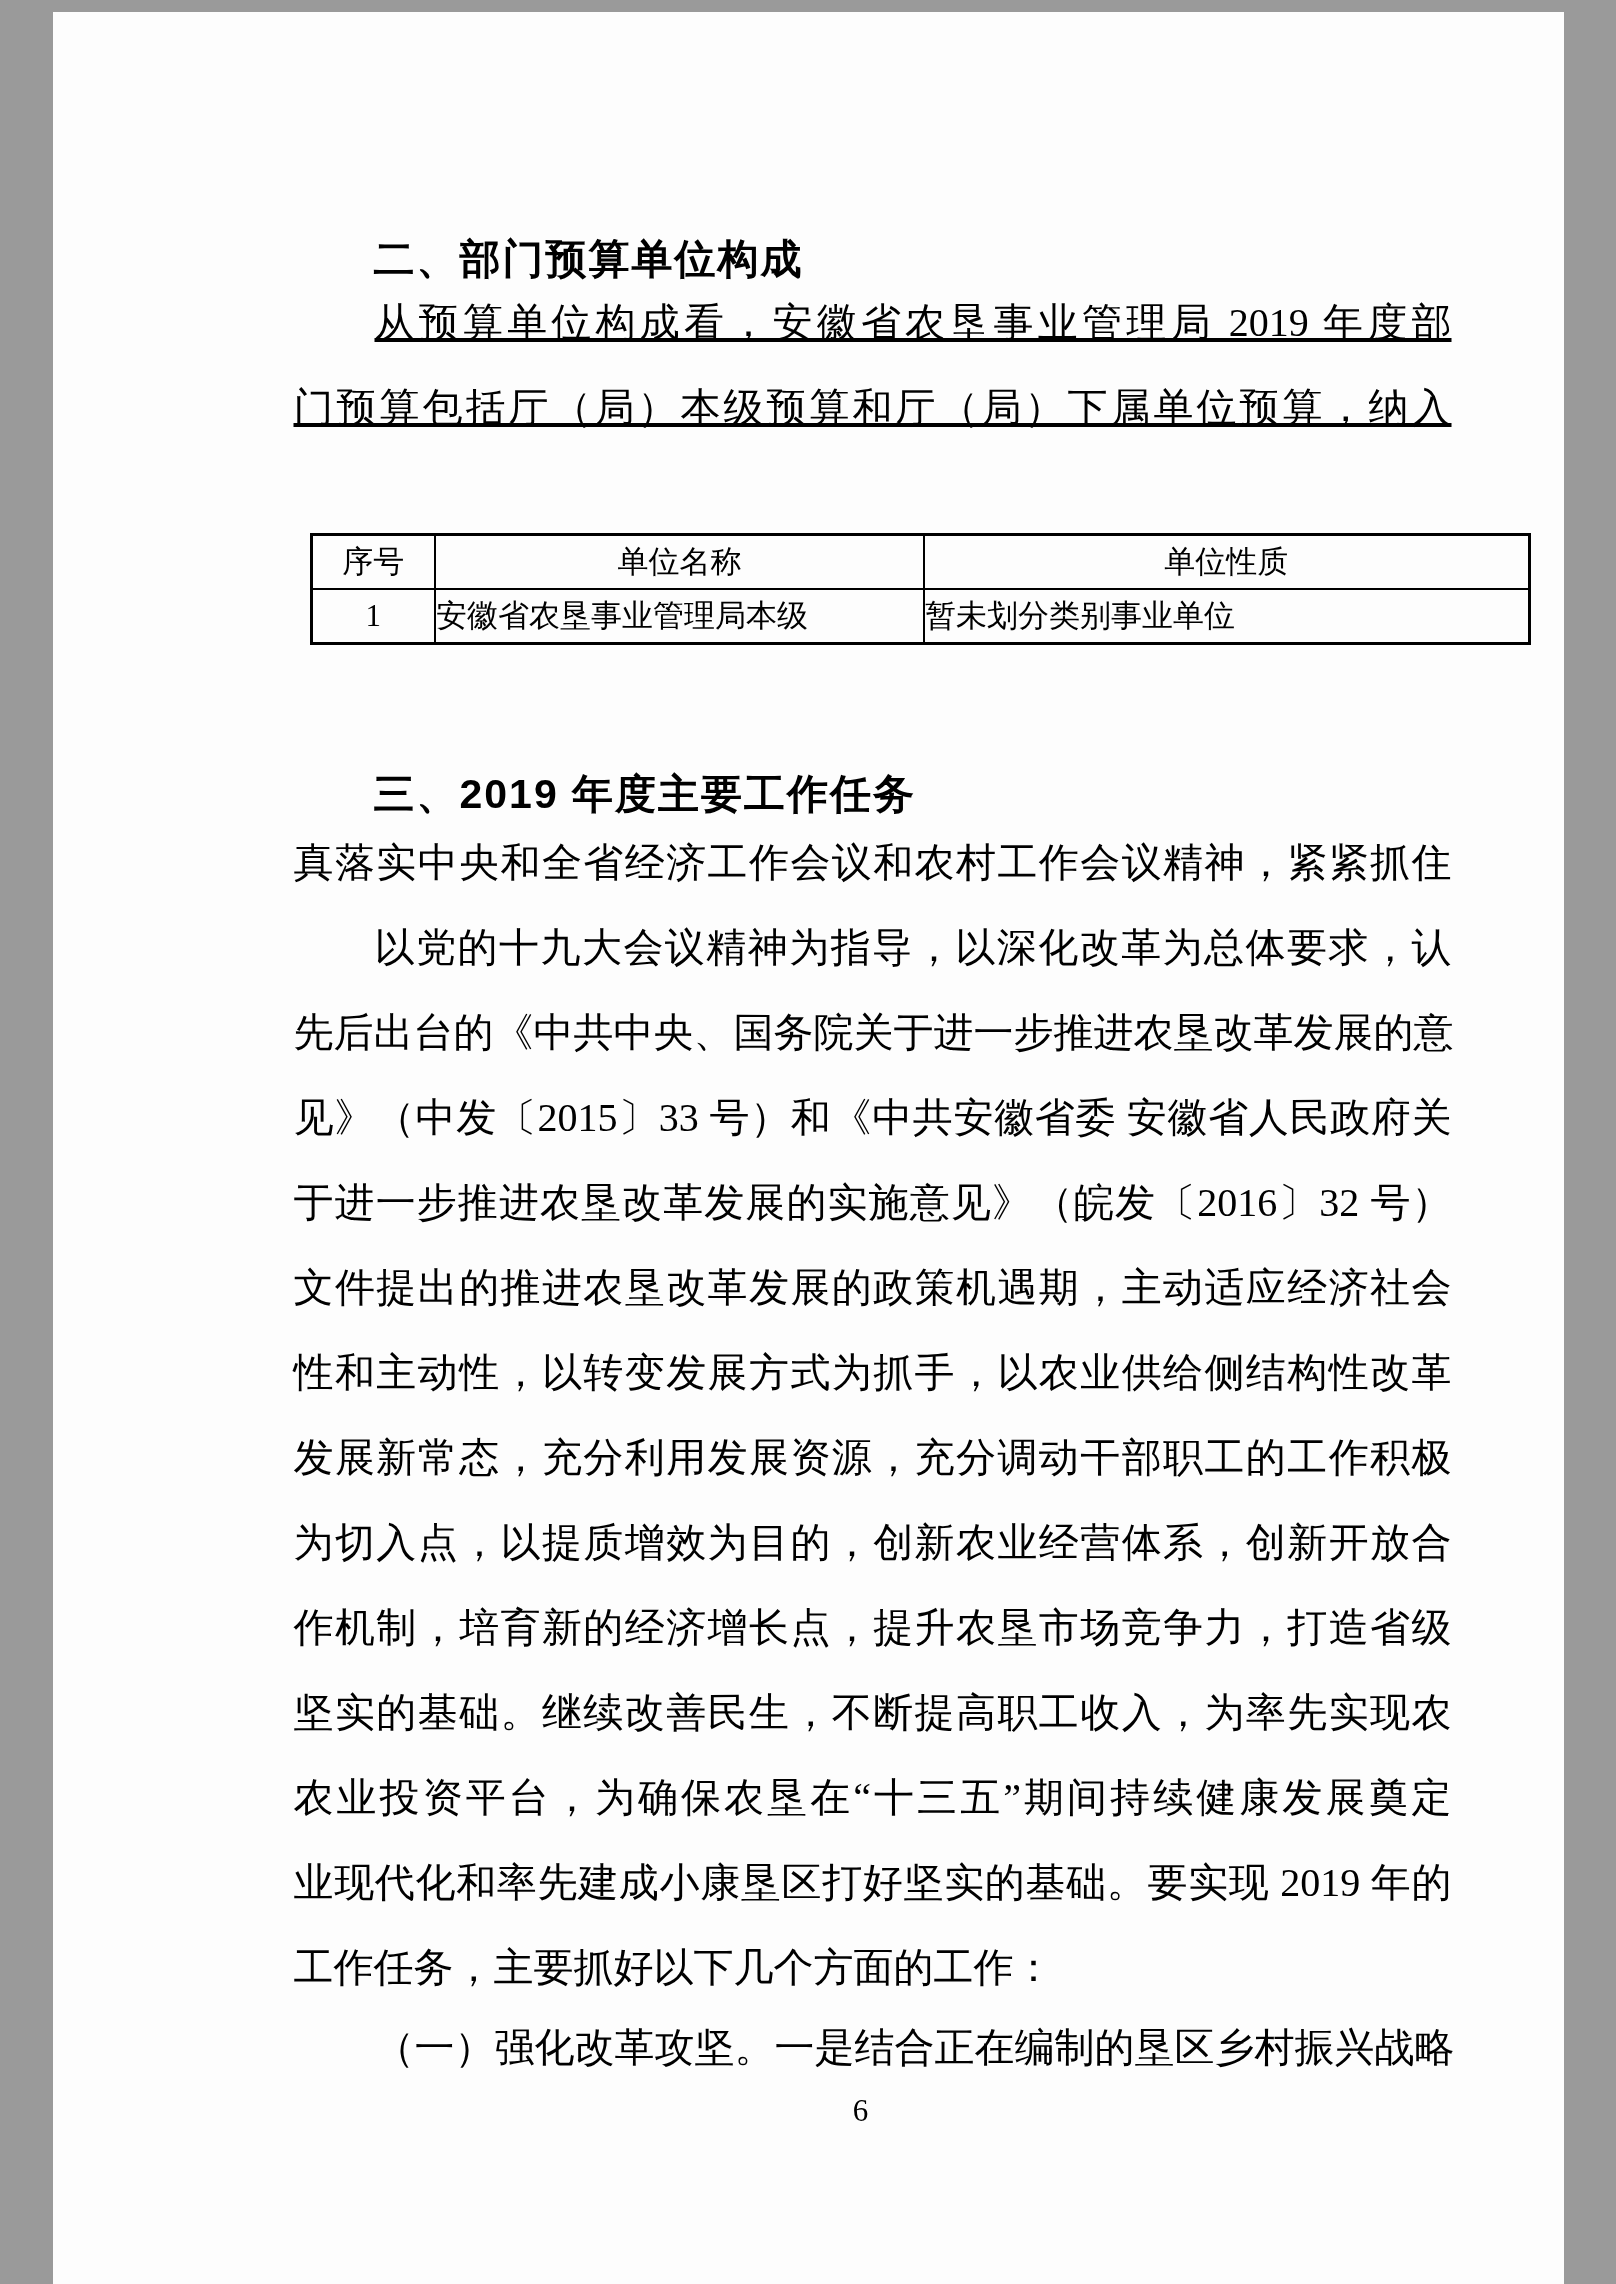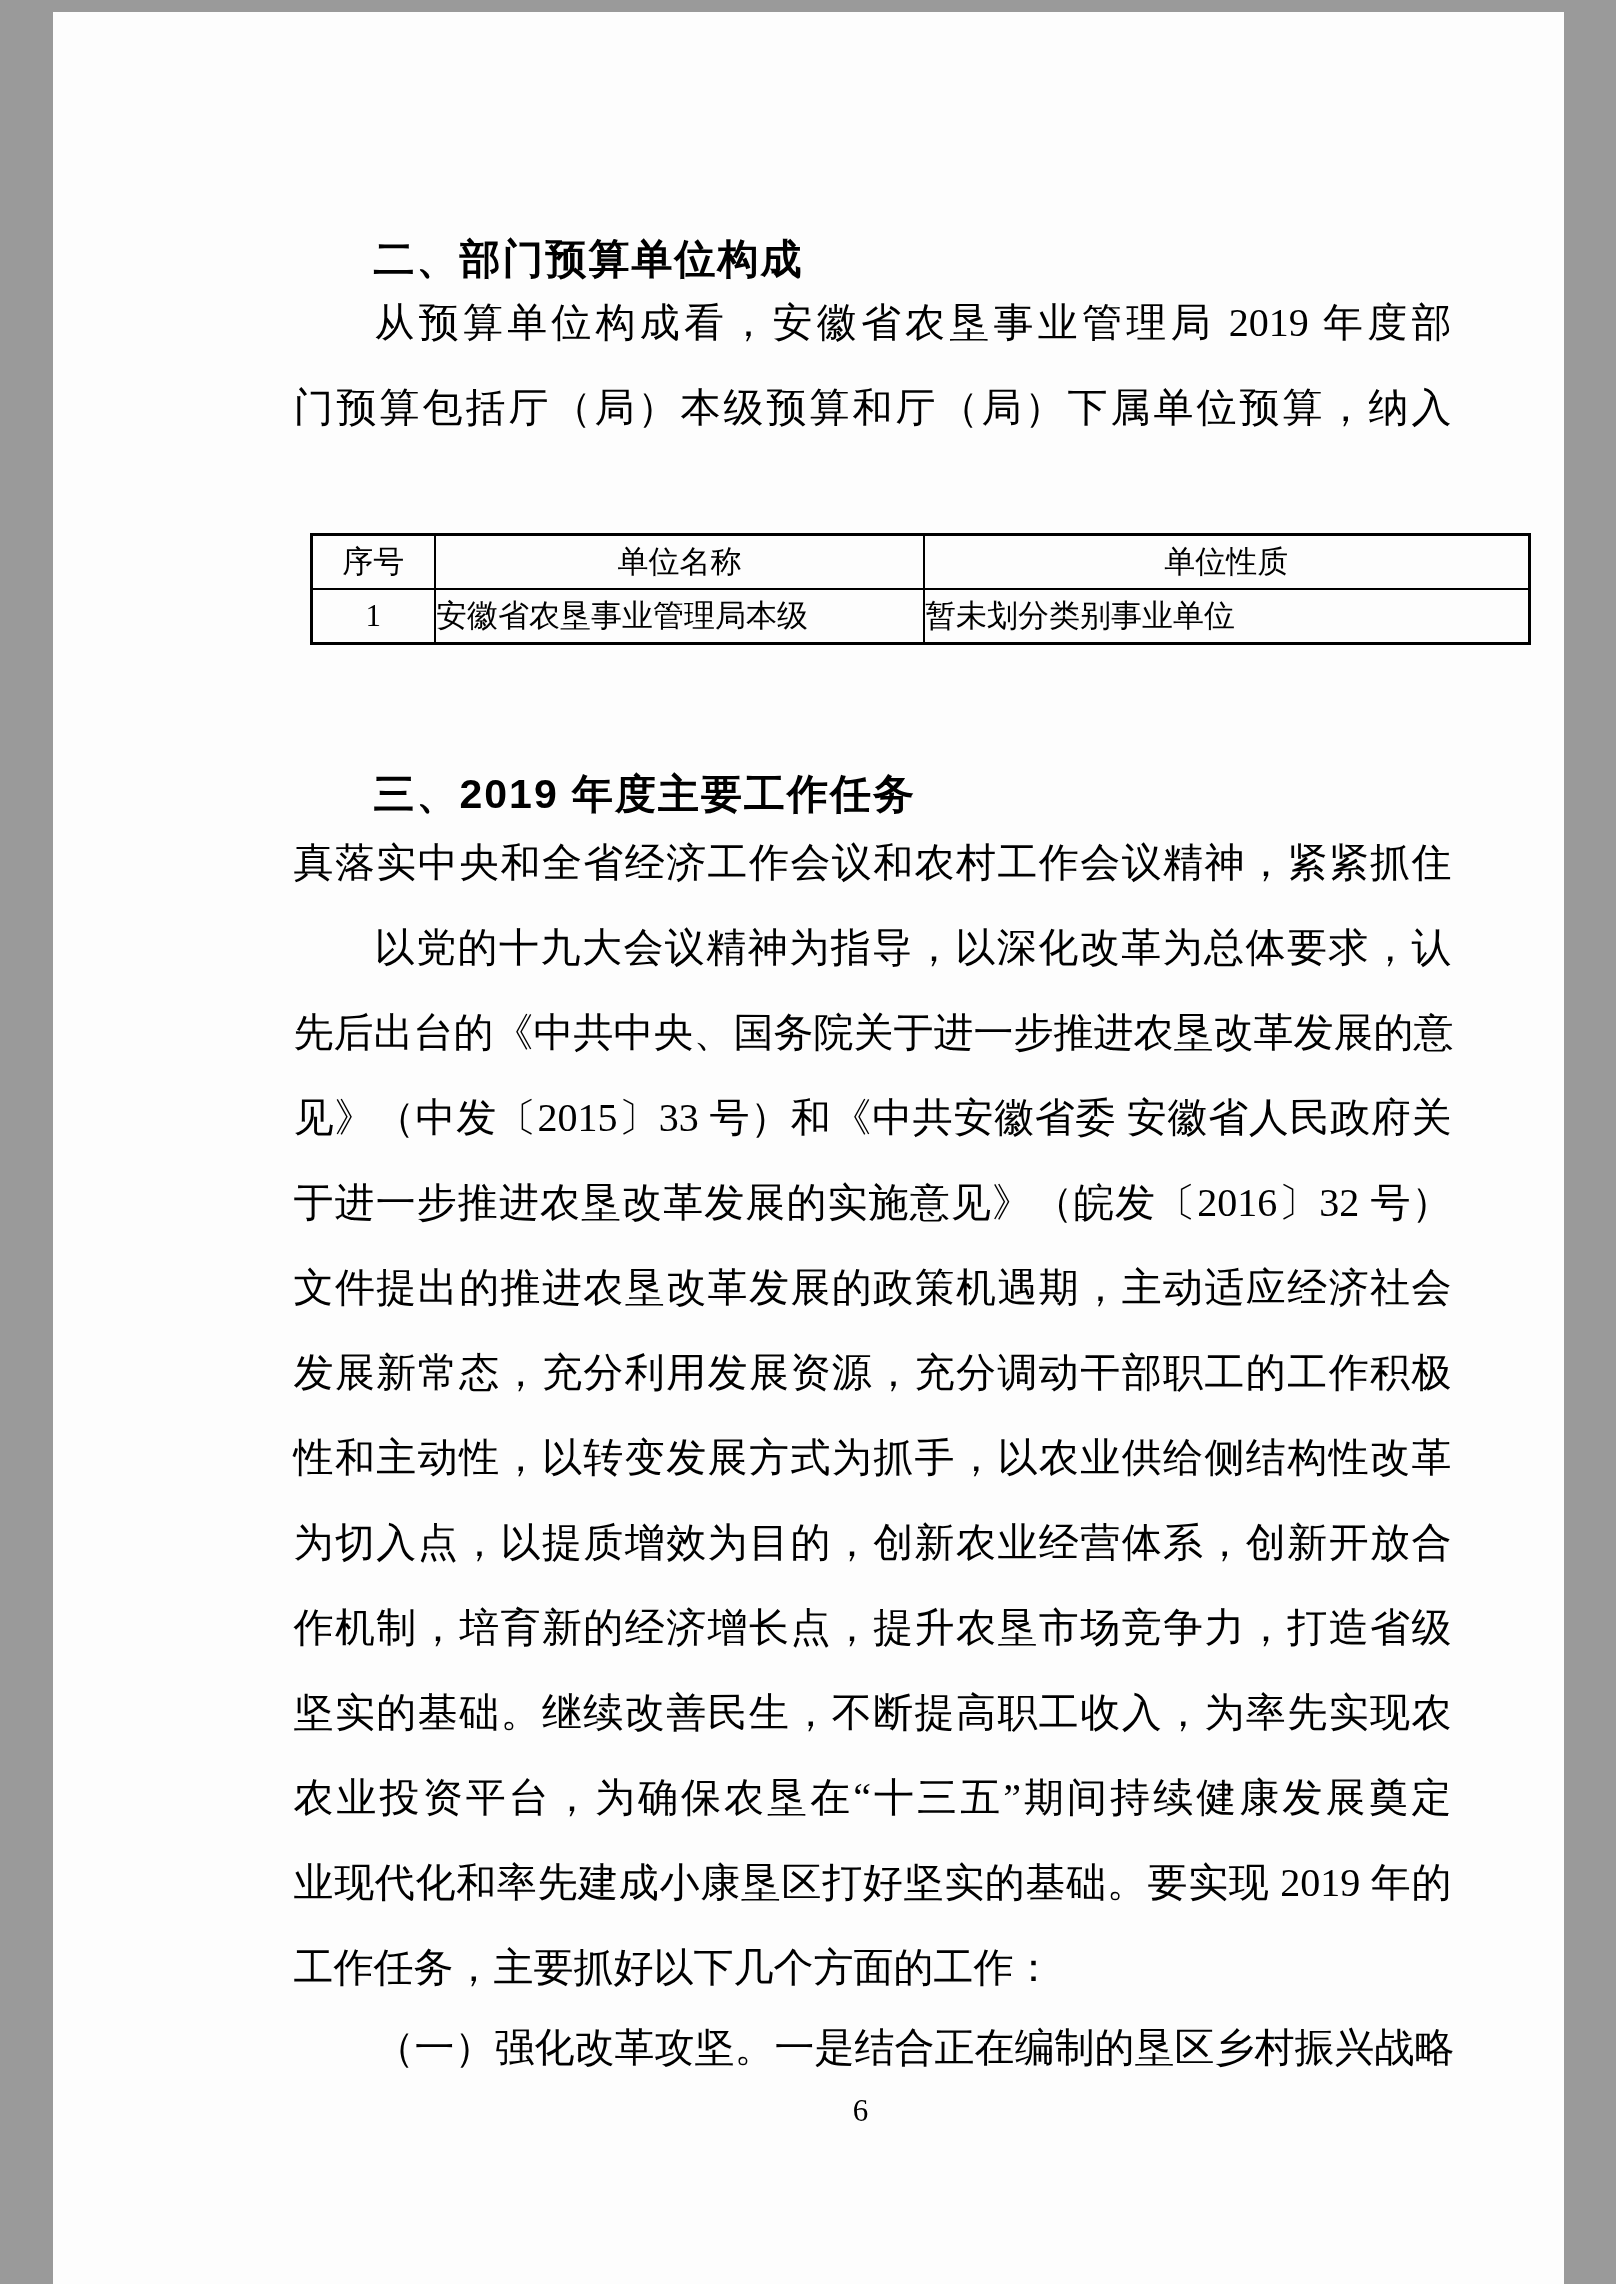--- a/index.html
+++ b/index.html
@@ -29,21 +29,21 @@
   }
   .heading-1 { top: 186px; }
   .heading-2 { top: 721px; }
 
   .para {
     position: absolute;
     left: 241px;
     width: 1158px;
     font-size: 40px;
   }
-  .para-1 { top: 268px; }
+  .para-1 { top: 268px; text-decoration: underline; }
   .para-2 { top: 808px; }
   .para-3 { top: 1993px; font-family: Liberation Serif, serif; }
 
   .tline {
     height: 85px;
     line-height: 85px;
     text-align: justify;
     text-align-last: justify;
     text-justify: inter-character;
     white-space: nowrap;
@@ -125,22 +125,22 @@
 
   <h2 class="heading heading-2">三、2019 年度主要工作任务</h2>
 
   <div class="para para-2">
     <div class="tline">真落实中央和全省经济工作会议和农村工作会议精神，紧紧抓住</div>
     <div class="tline indent">以党的十九大会议精神为指导，以深化改革为总体要求，认</div>
     <div class="tline">先后出台的《中共中央、国务院关于进一步推进农垦改革发展的意</div>
     <div class="tline">见》（中发〔2015〕33 号）和《中共安徽省委 安徽省人民政府关</div>
     <div class="tline">于进一步推进农垦改革发展的实施意见》（皖发〔2016〕32 号）</div>
     <div class="tline">文件提出的推进农垦改革发展的政策机遇期，主动适应经济社会</div>
+    <div class="tline">性和主动性，以转变发展方式为抓手，以农业供给侧结构性改革</div>
     <div class="tline">发展新常态，充分利用发展资源，充分调动干部职工的工作积极</div>
-    <div class="tline">性和主动性，以转变发展方式为抓手，以农业供给侧结构性改革</div>
     <div class="tline">为切入点，以提质增效为目的，创新农业经营体系，创新开放合</div>
     <div class="tline">作机制，培育新的经济增长点，提升农垦市场竞争力，打造省级</div>
     <div class="tline">坚实的基础。继续改善民生，不断提高职工收入，为率先实现农</div>
     <div class="tline">农业投资平台，为确保农垦在“十三五”期间持续健康发展奠定</div>
     <div class="tline">业现代化和率先建成小康垦区打好坚实的基础。要实现 2019 年的</div>
     <div class="tline short">工作任务，主要抓好以下几个方面的工作：</div>
   </div>
 
   <div class="para para-3">
     <div class="tline indent">（一）强化改革攻坚。一是结合正在编制的垦区乡村振兴战略</div>

